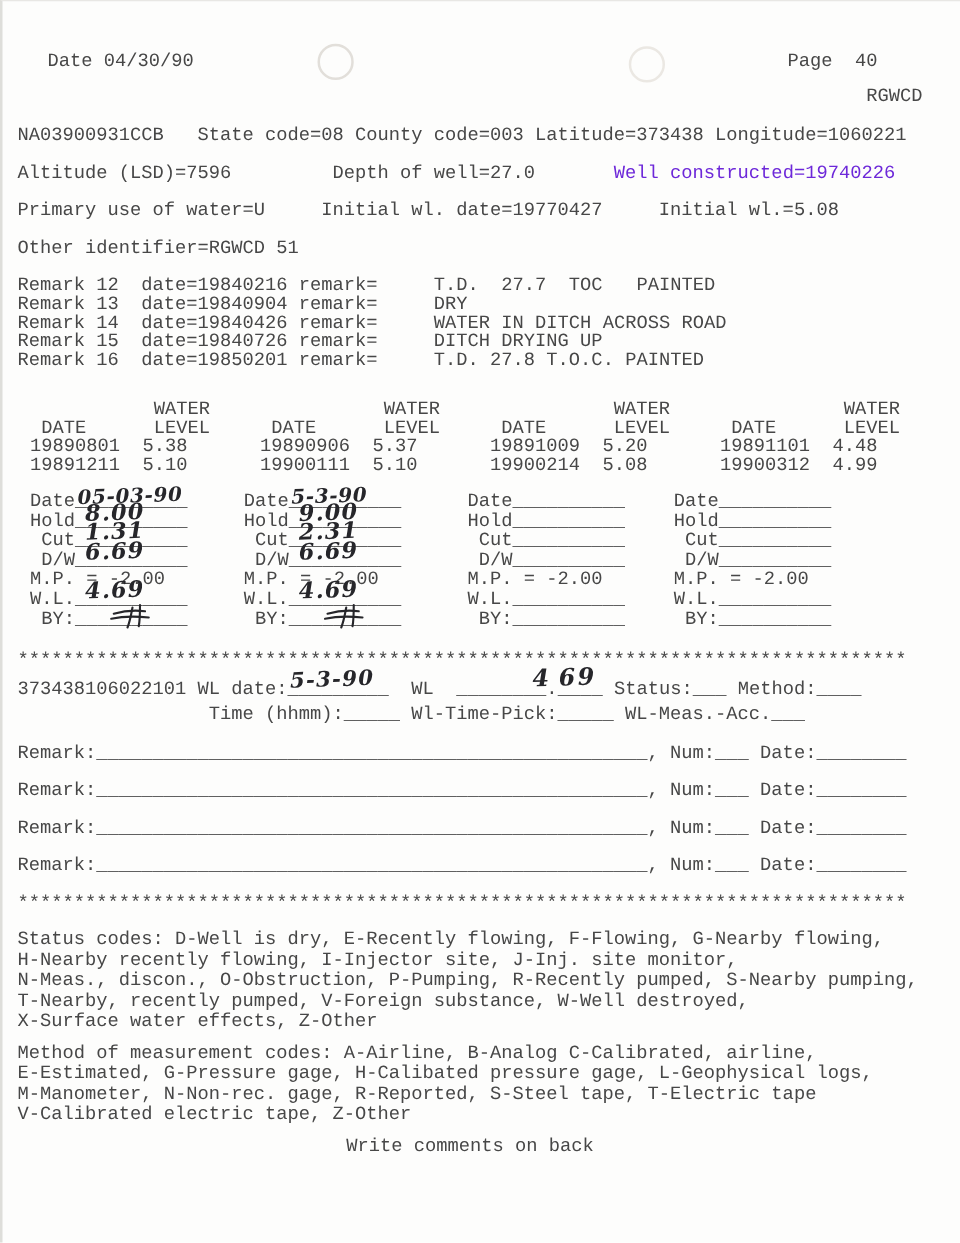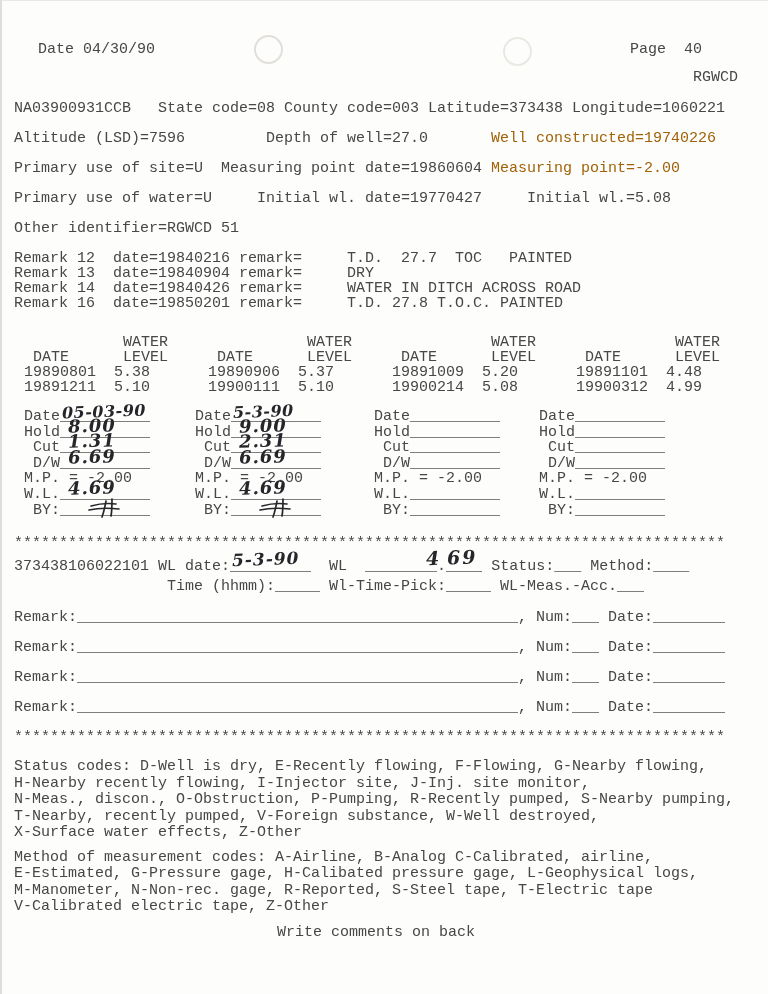--- a/index.html
+++ b/index.html
@@ -14,21 +14,21 @@
   }
   .page{
     position:absolute;inset:0;
     background:#fdfdfc;
     border-top:1px solid #e8e7e4;
     border-left:2px solid #dededa;
     padding:0 0 0 12px;
     box-sizing:border-box;
   }
   .ln{white-space:pre;line-height:15px;}
-  .faded{color:#a16207;}
+  .faded{color:#6d28d9;}
 
   
   .punch{position:absolute;width:25px;height:25px;border-radius:50%;background:transparent;}
   .punch-left{left:252px;top:34px;border:2px solid #e2dfda;}
   .punch-right{left:501px;top:36px;border:2px solid #ebe8e3;}
 
   
   .hdr{display:flex;justify-content:space-between;margin-top:41px;padding:0 66px 0 24px;gap:32px;}
   .title{text-align:right;margin-top:13px;padding-right:30px;}
 
@@ -102,29 +102,29 @@
   <div class="hdr">
     <span class="ln">Date 04/30/90</span>
     <span class="ln">Page  40</span>
   </div>
 
   <div class="ln title">RGWCD</div>
 
   <div class="info">
     <div class="ln"><span>NA03900931CCB   State code=08 County code=003 Latitude=373438 Longitude=1060221</span><span class="faded"></span></div>
     <div class="ln"><span>Altitude (LSD)=7596         Depth of well=27.0       </span><span class="faded">Well constructed=19740226</span></div>
-    <div class="ln"><span>Primary use of site=U  Measuring point date=19860604 </span><span class="faded">Measuring point=-2.00</span></div>
     <div class="ln"><span>Primary use of water=U     Initial wl. date=19770427     Initial wl.=5.08</span><span class="faded"></span></div>
     <div class="ln"><span>Other identifier=RGWCD 51</span><span class="faded"></span></div>
   </div>
 
   <div class="rhist">
     <div class="ln rrow"><span>Remark</span><span class="r-no">12</span><span class="r-date-eq">date=</span><span>19840216</span><span class="r-remark-eq">remark=</span><span class="r-text">T.D.  27.7  TOC   PAINTED</span></div>
     <div class="ln rrow"><span>Remark</span><span class="r-no">13</span><span class="r-date-eq">date=</span><span>19840904</span><span class="r-remark-eq">remark=</span><span class="r-text">DRY</span></div>
     <div class="ln rrow"><span>Remark</span><span class="r-no">14</span><span class="r-date-eq">date=</span><span>19840426</span><span class="r-remark-eq">remark=</span><span class="r-text">WATER IN DITCH ACROSS ROAD</span></div>
+    <div class="ln rrow"><span>Remark</span><span class="r-no">15</span><span class="r-date-eq">date=</span><span>19840726</span><span class="r-remark-eq">remark=</span><span class="r-text">DITCH DRYING UP</span></div>
     <div class="ln rrow"><span>Remark</span><span class="r-no">16</span><span class="r-date-eq">date=</span><span>19850201</span><span class="r-remark-eq">remark=</span><span class="r-text">T.D. 27.8 T.O.C. PAINTED</span></div>
   </div>
 
   <div class="wl-table">
     <div class="wl-group">
       <div class="wl-row"><span class="wl-date"> </span><span class="pad1">WATER</span></div>
       <div class="wl-row"><span class="wl-date pad1">DATE</span><span>LEVEL</span></div>
       <div class="wl-row"><span class="wl-date">19890801</span><span>5.38</span></div>
       <div class="wl-row"><span class="wl-date">19891211</span><span>5.10</span></div>
     </div>

